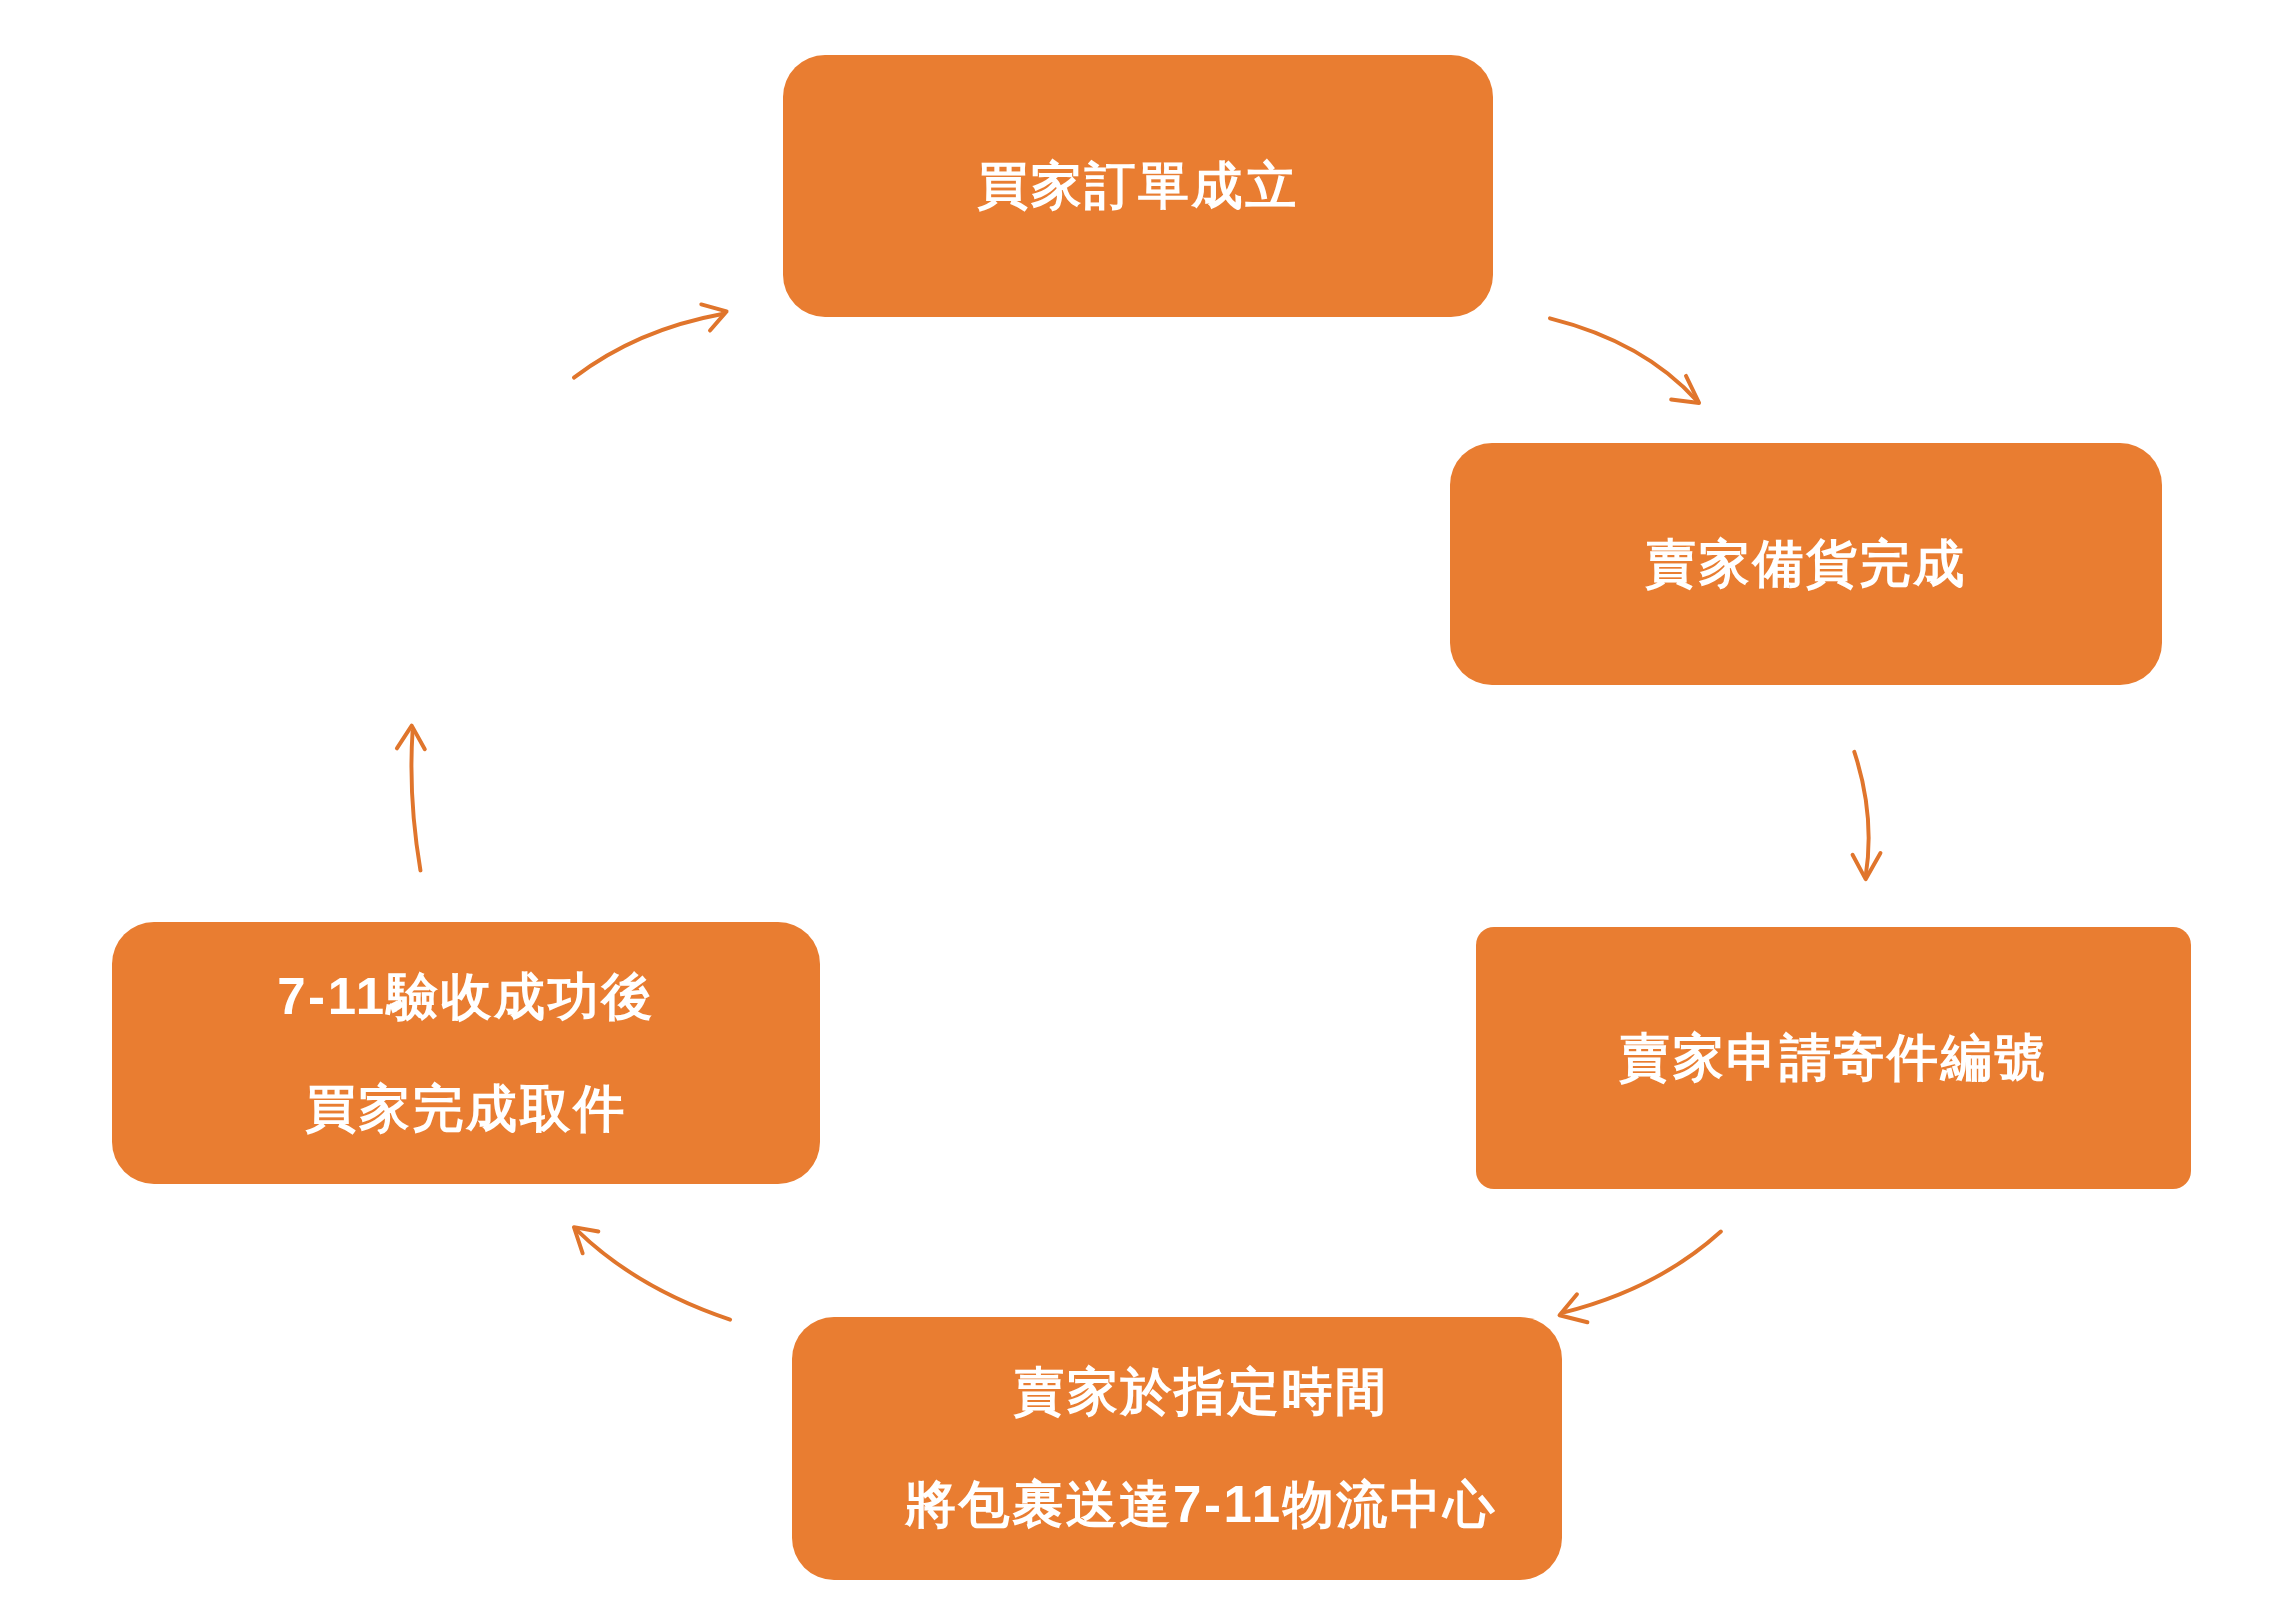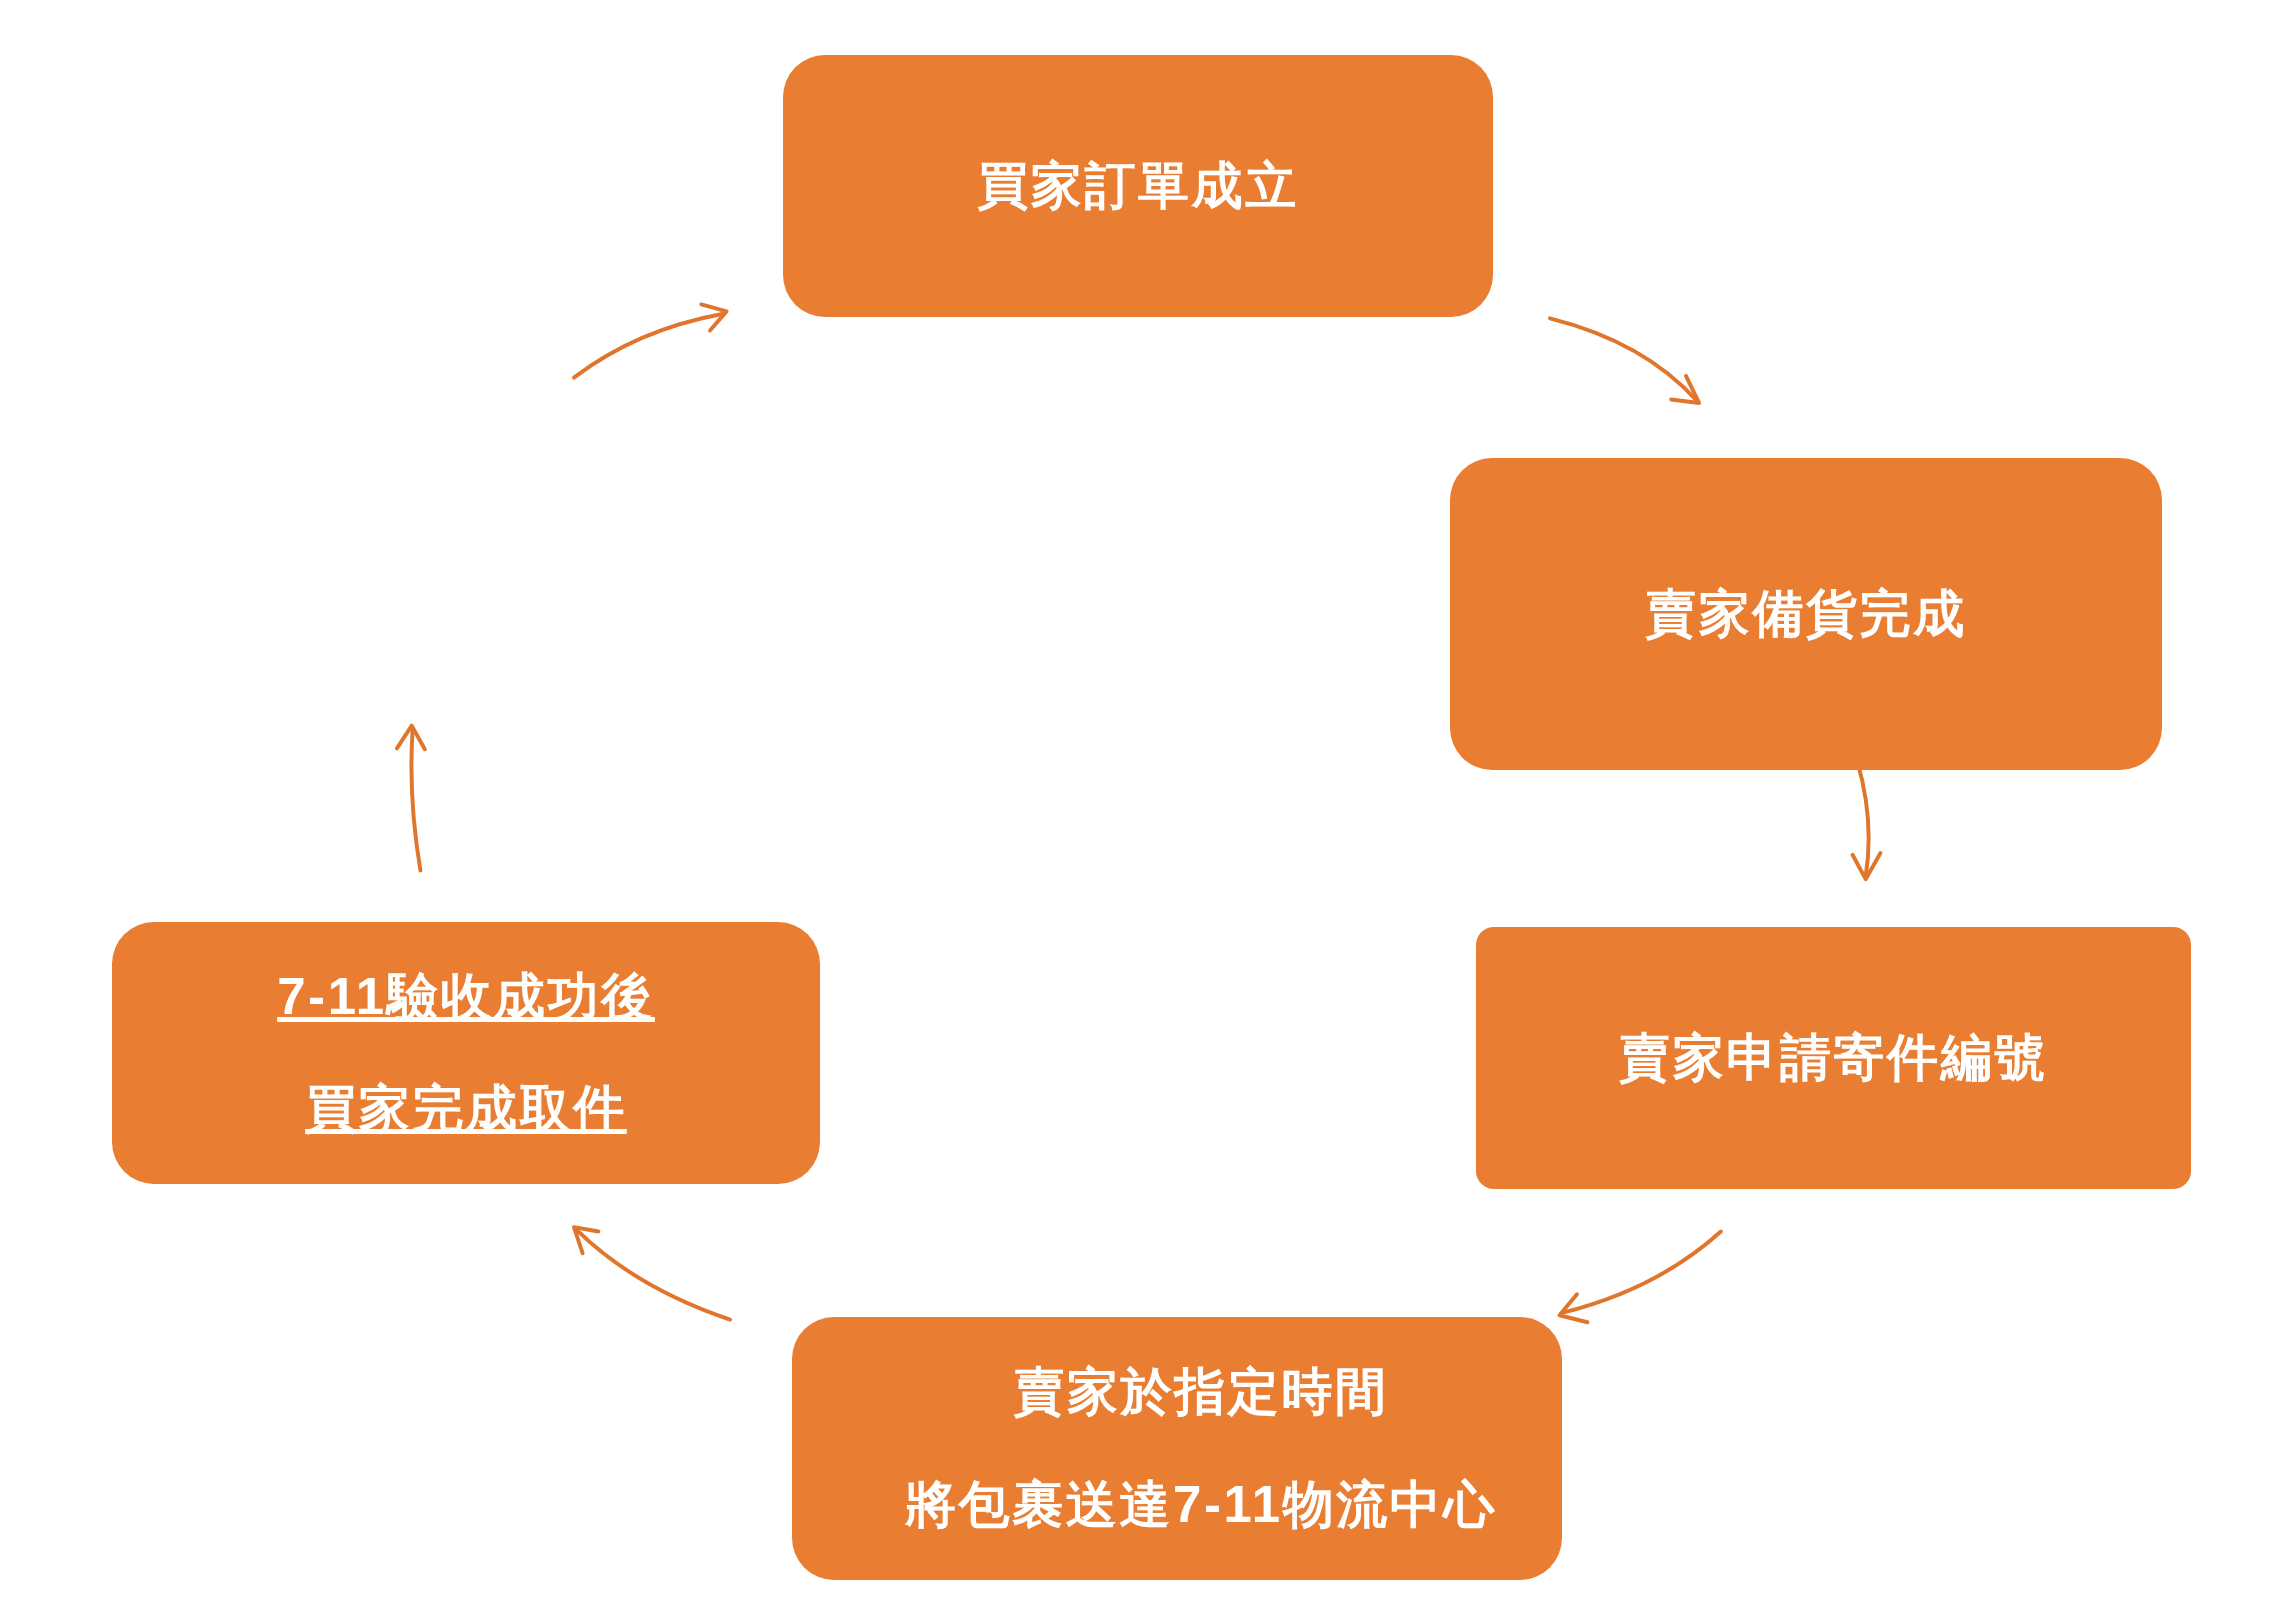--- a/index.html
+++ b/index.html
@@ -41,24 +41,24 @@
     gap: 56px;
     font-size: 51px;
     font-weight: bold;
     letter-spacing: 2.6px;
     text-align: center;
     line-height: 1.1;
   }
   .node .line:empty { display: none; }
 
   #node-buyer-order     { left: 783px;  top: 55px;   width: 710px; height: 262px; }
-  #node-stock-ready     { left: 1450px; top: 458px;  width: 712px; height: 312px; }
+  #node-stock-ready     { left: 1450px; top: 443px;  width: 712px; height: 242px; }
   #node-shipping-number { left: 1476px; top: 927px; width: 715px; height: 262px; border-radius: 18px; }
   #node-deliver-logistics { left: 792px; top: 1317px; width: 722px; height: 263px; padding-left: 48px; }
-  #node-store-delivery  { left: 112px;  top: 922px; width: 708px; height: 262px; text-decoration: underline; }
+  #node-store-delivery  { left: 112px;  top: 922px; width: 708px; height: 262px; }
   #node-buyer-pickup    { left: 103px;  top: 410px;  width: 706px; height: 263px; }
 </style>
 </head>
 <body>
 
 <div class="canvas">
 
   <svg class="arrows" viewBox="0 0 2606 1862" aria-hidden="true">
     <g class="arrow">
       <path class="curve" d="M1777,365 Q1885,392 1946,460"></path>

